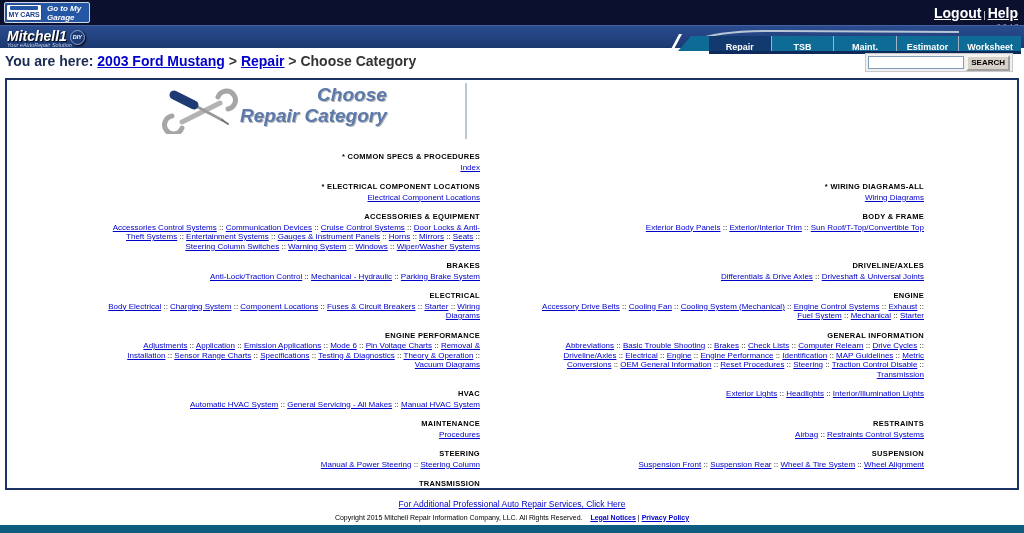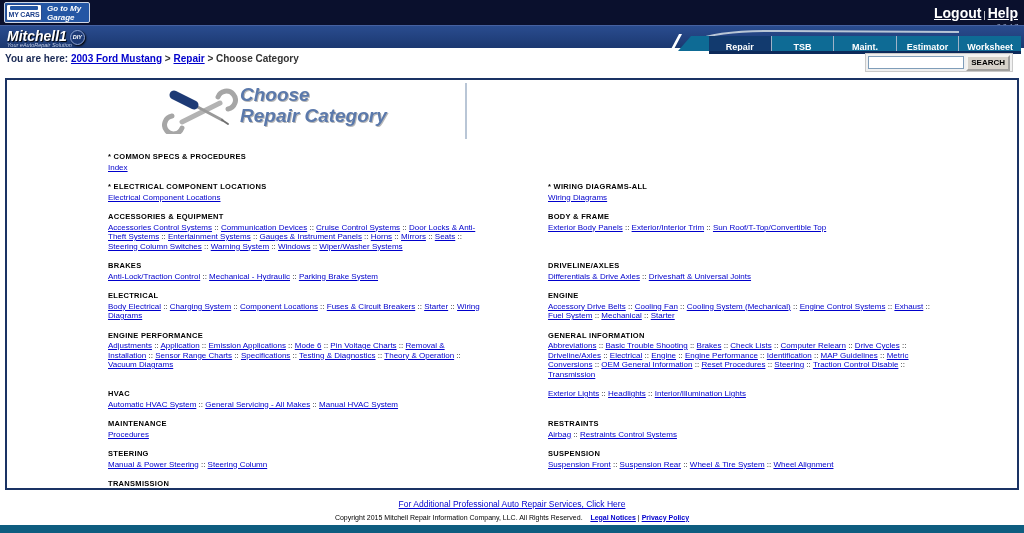--- a/index.html
+++ b/index.html
@@ -43,42 +43,42 @@
   .tabstrip::after { content:""; position:absolute; left:-17px; top:-2px; width:3px; height:19px;
                      background:#fff; transform:skewX(-28deg); }
   .tabs { display:flex; height:15px; margin-left:18px; }
   .tab { flex:1; text-align:center; border-left:1px solid #9fb3c8; cursor:pointer; }
   .tab:first-child { border-left:none; }
   .tab.active { background:#123a6e; }
   .tab-label { color:#fff; font-weight:bold; font-size:9px; line-height:15px; text-decoration:underline; }
   .tab-understrip { position:absolute; right:3px; top:51px; width:312px; height:3px; background:#0d2a5a; }
 
   
-  .crumbrow { position:absolute; left:5px; top:53px; font-size:10px; color:#1a2a55; font-weight:bold; }
+  .crumbrow { position:absolute; left:5px; top:53px; font-size:14px; color:#1a2a55; font-weight:bold; }
   .crumb-link { color:#0000cc; font-weight:bold; }
   .crumb-sep { color:#333; }
   .crumb-current { color:#333; }
   .search-panel { position:absolute; right:11px; top:53px; width:148px; height:19px; background:#f0f0f0;
                   border:1px solid #c9c9c9; display:flex; align-items:center; padding:0 2px; }
   .search-input { flex:1; height:13px; border:1px solid #7f9db9; font-size:9px; padding:0 2px; min-width:0;
                   font-family:"Liberation Sans",sans-serif; }
   .search-button { margin-left:2px; height:16px; font-size:8px; font-weight:bold; color:#000;
                    background:#d6d2ca; border:2px outset #f5f4f1; padding:0 3px; cursor:pointer;
                    font-family:"Liberation Sans",sans-serif; }
 
   
   .content { position:absolute; left:5px; top:78px; width:1014px; height:412px; background:#fff;
-             border:2px solid #1a3364; }
+             border:2px solid #1a3364;text-align:right; }
   .content-header { position:relative; height:60px; }
   .tools-icon { position:absolute; left:155px; top:8px; }
   .page-title { position:absolute; left:233px; top:4px; font-style:italic; font-weight:bold;
                 font-size:19px; line-height:21px; color:#5b79ab; text-shadow:1px 1px 0 #b8b8b8; }
   .header-divider { position:absolute; left:458px; top:3px; width:2px; height:56px; background:#b9c6d6; }
 
-  .cat-grid { display:grid; grid-template-columns:372px 392px; column-gap:68px; padding:12px 0 0 101px; }
+  .cat-grid { display:grid; grid-template-columns:372px 392px; column-gap:52px; padding:12px 0 0 101px; }
   .cat-section { margin-bottom:10px; }
   .cat-heading { font-size:7.5px; font-weight:bold; color:#000; letter-spacing:0.3px; line-height:9px;
                  margin-bottom:1.5px; }
   .cat-links { font-size:8px; line-height:9.5px; color:#000; }
   .cat-link { color:#0000cc; }
   .link-sep { color:#000; }
 
   
   .footer { position:absolute; left:0; top:493px; width:1024px; text-align:center; }
   .footer-services { font-size:8.5px; color:#0000cc; display:inline-block; }

